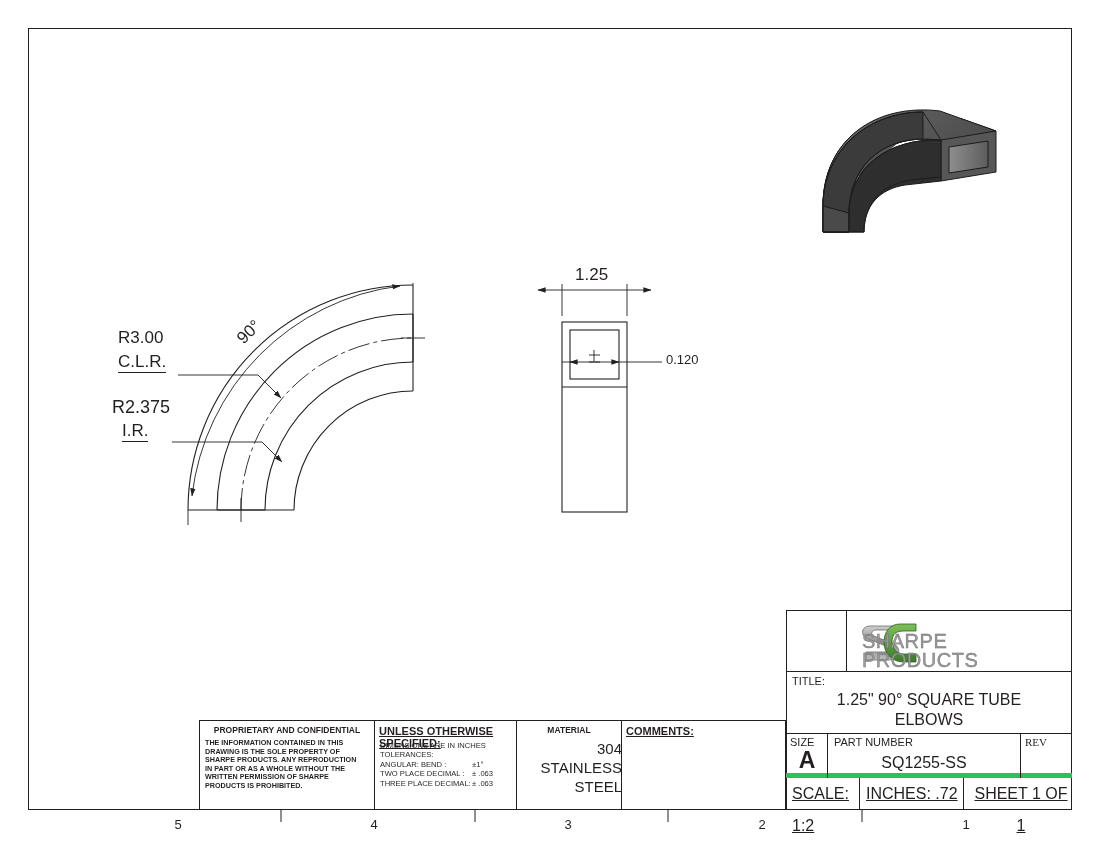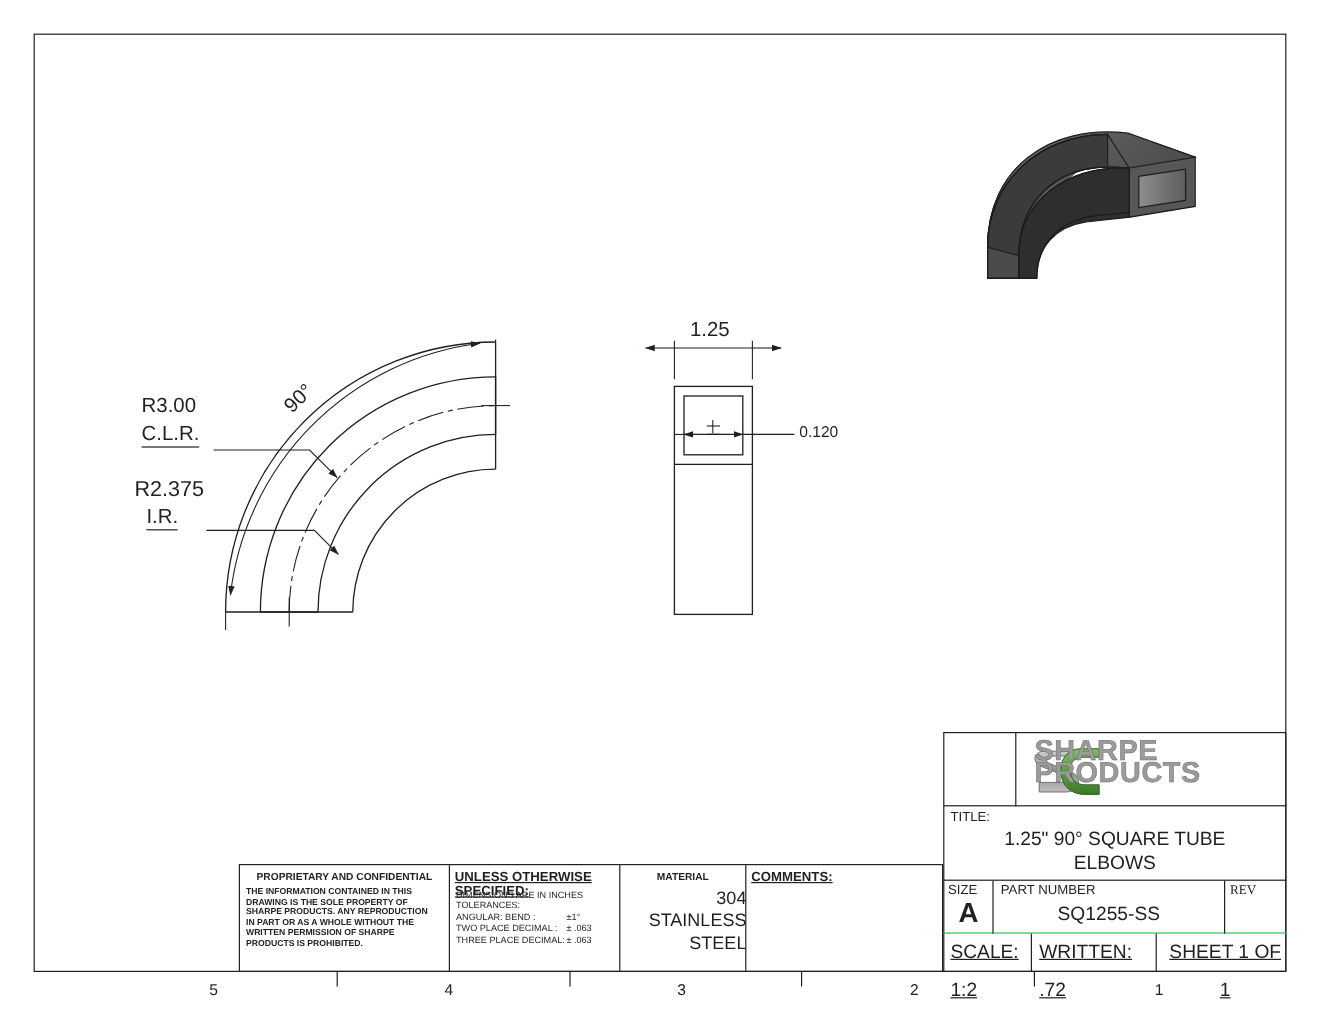--- a/index.html
+++ b/index.html
@@ -74,23 +74,23 @@
   .logo-wrap {
     position: absolute;
     left: 72px;
     top: 6px;
     width: 200px;
     height: 50px;
   }
   .logo-text {
     position: absolute;
     left: 76px;
-    top: 6px;
-    font-weight: bold;
-    font-size: 24px;
+    top: 22px;
+    font-weight: normal;
+    font-size: 20px;
     letter-spacing: 0.5px;
     line-height: 19px;
     color: #9b9b9b;
     -webkit-text-stroke: 0.4px #6d6d6d;
   }
   .tb-title {
     position: absolute;
     left: 786px;
     top: 672px;
     width: 286px;
@@ -112,21 +112,21 @@
     text-align: center;
     font-size: 16px;
     line-height: 20px;
   }
   .tb-pn {
     position: absolute;
     left: 786px;
     top: 734px;
     width: 286px;
     height: 44px;
-    border-bottom: 1px solid #22c55e;
+    border-bottom: 5px solid #22c55e;
     box-sizing: border-box;
   }
   .tb-pn .cell-size {
     position: absolute;
     left: 0; top: 0;
     width: 42px; height: 44px;
     border-right: 1px solid #231f20;
     box-sizing: border-box;
   }
   .tb-pn .cell-rev {
@@ -484,17 +484,17 @@
     <div class="mini-lbl" style="left:48px;">PART NUMBER</div>
     <div class="pn-val">SQ1255-SS</div>
     <div class="cell-rev">
       <div class="mini-lbl">REV</div>
       <div class="size-letter" style="width:52px; font-size:16px;"></div>
     </div>
   </div>
 
   <div class="tb-bottom">
     <div class="seg seg-scale">SCALE: 1:2</div>
-    <div class="seg seg-weight">WRITTEN: .72</div>
+    <div class="seg seg-weight">INCHES: .72</div>
     <div class="seg seg-sheet">SHEET 1 OF 1</div>
   </div>
 
 </div>
 
 </body></html>

